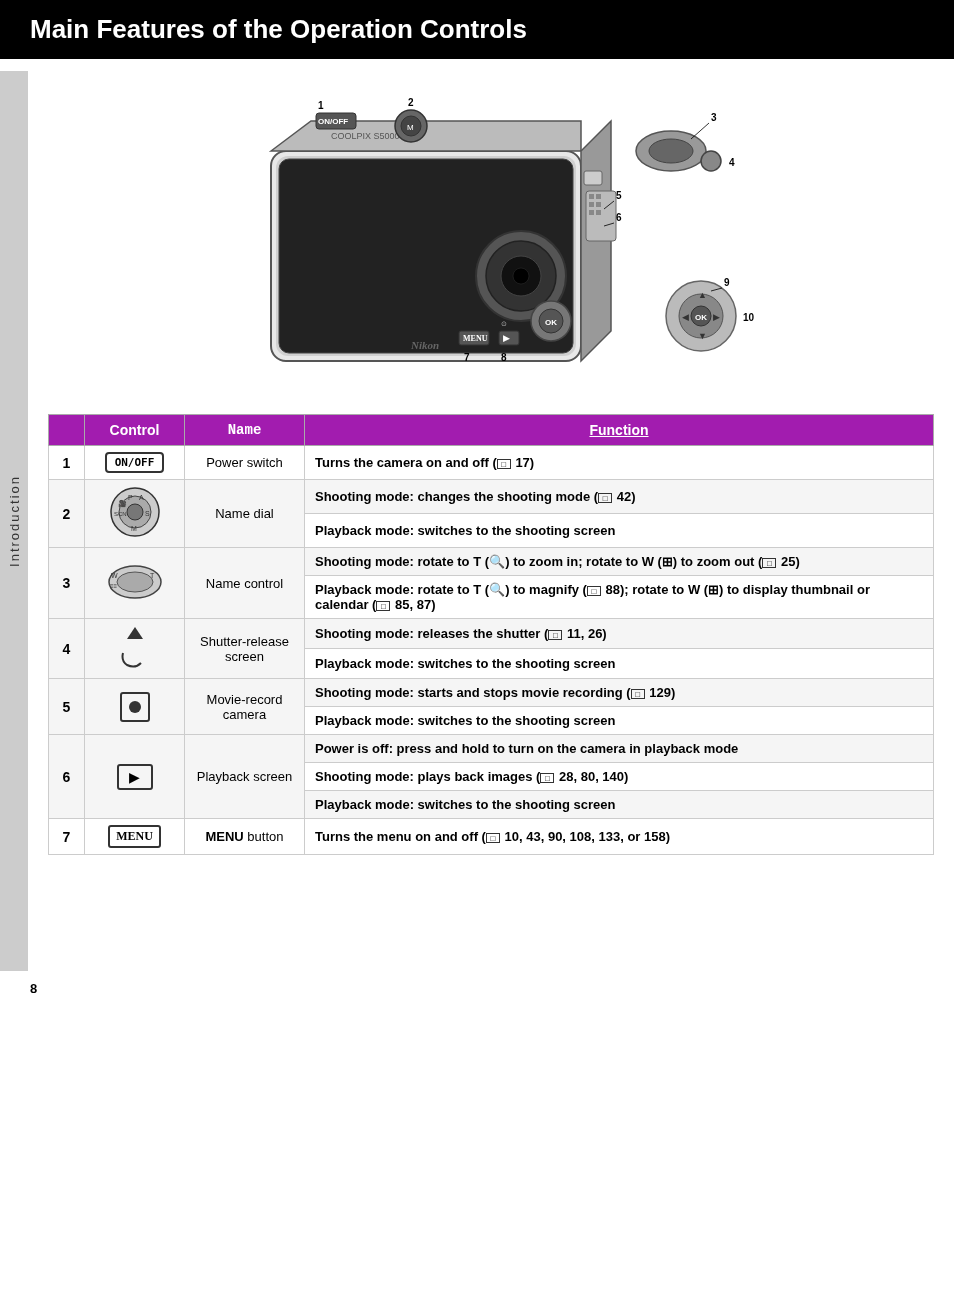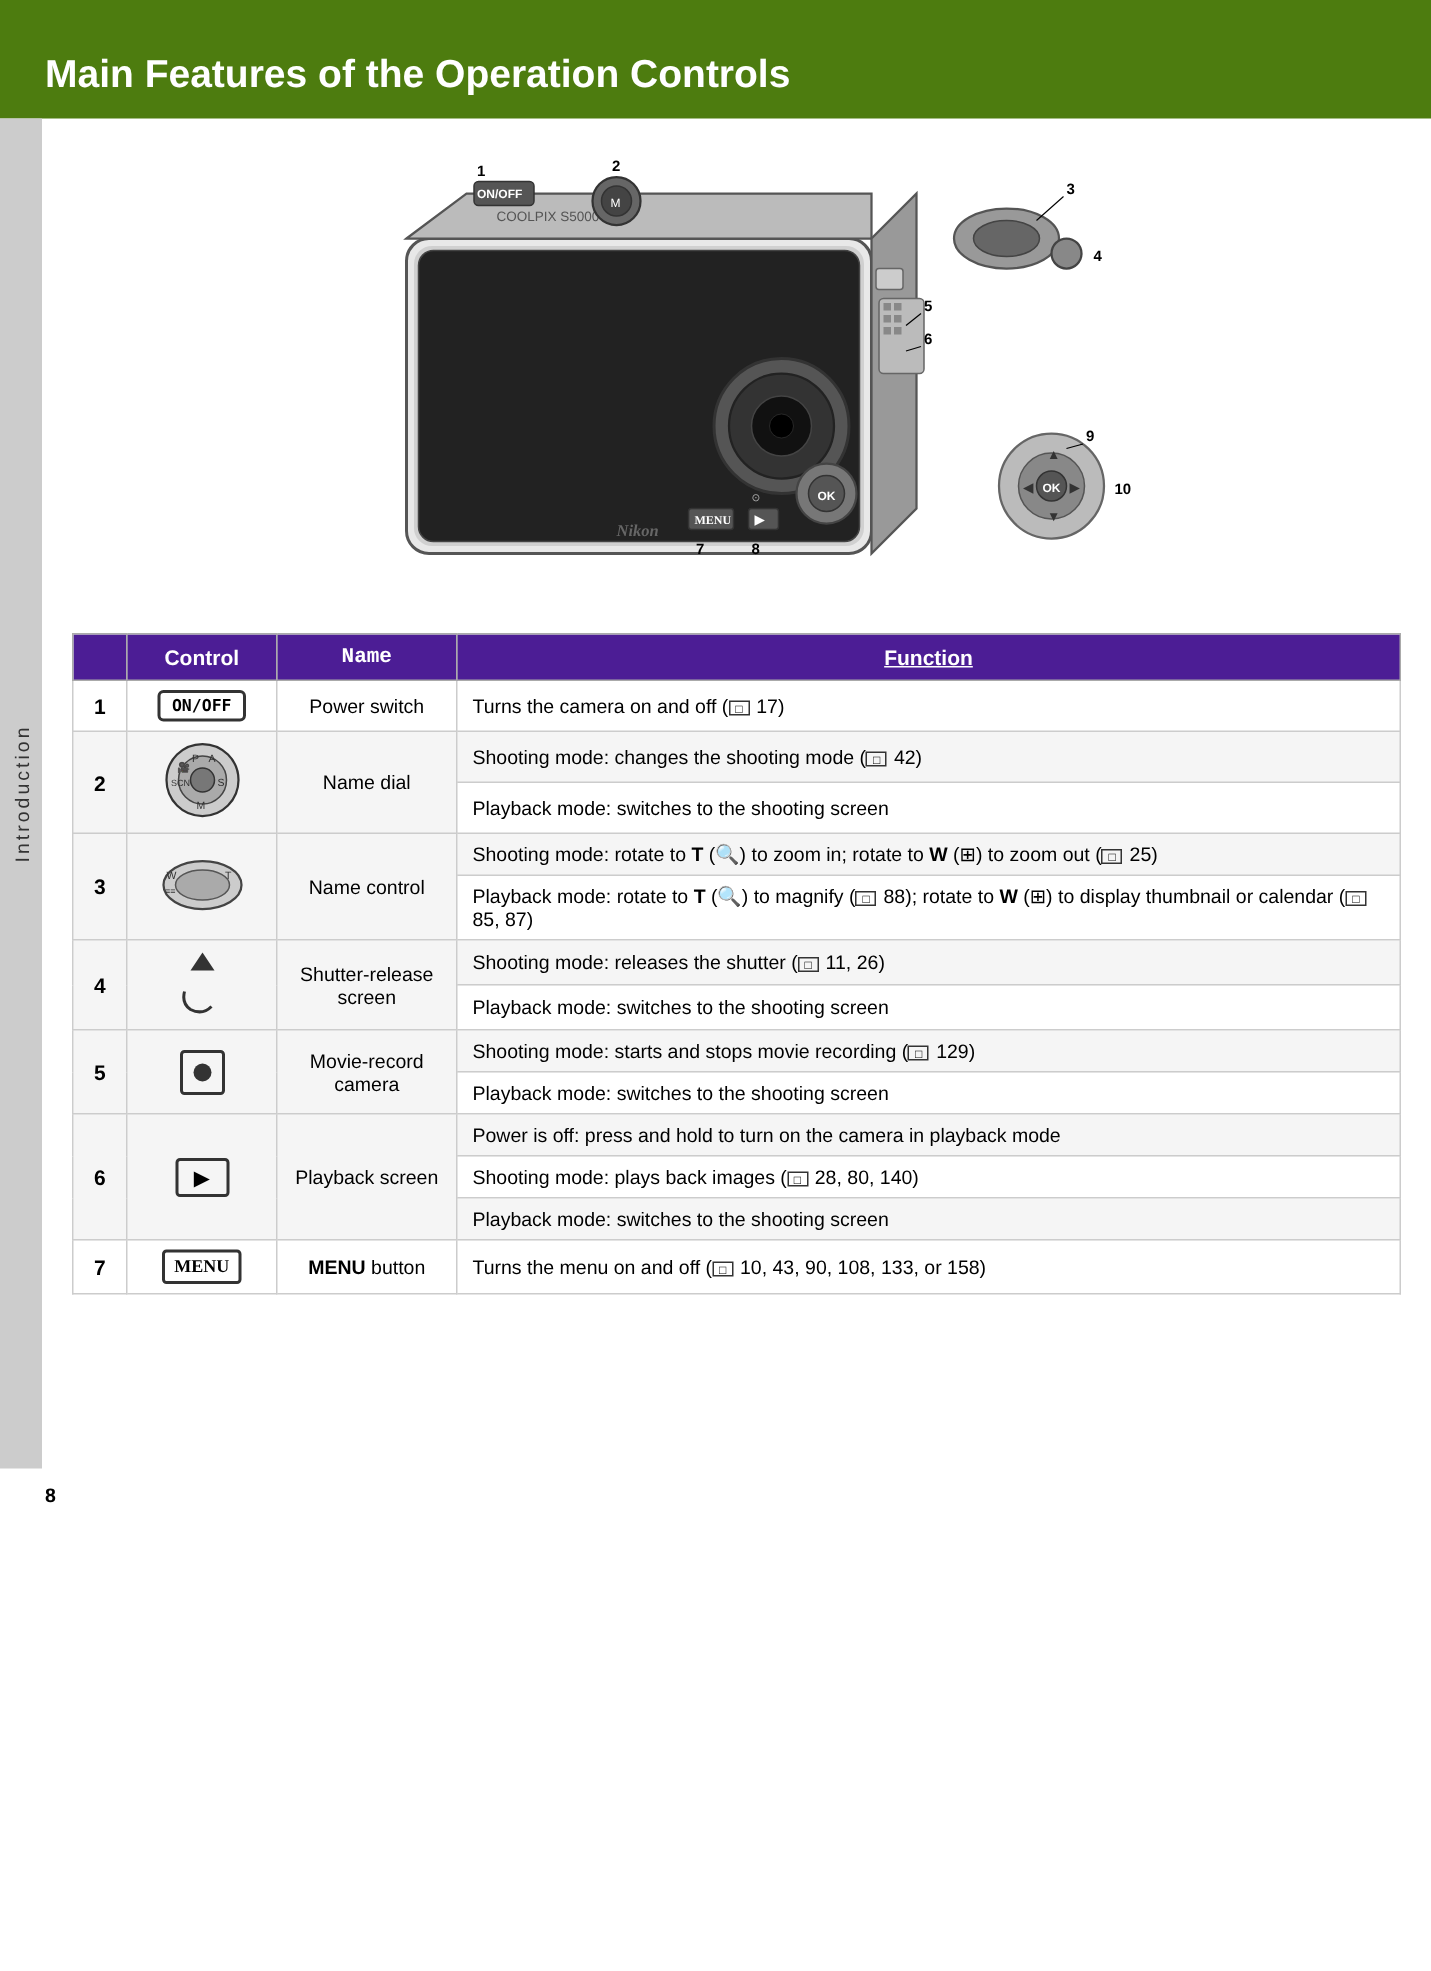--- a/index.html
+++ b/index.html
@@ -7,23 +7,23 @@
       font-family: 'Arial', sans-serif;
       font-size: 13px;
       background: #fff;
       color: #000;
       width: 954px;
       min-height: 1314px;
     }
 
     
     .page-header {
-      background: #4d7c0f;
-      padding: 34px 30px 14px 30px;
-      margin-bottom: 0;
+      background: #000000;
+      padding: 14px 30px 14px 30px;
+      margin-bottom: 12px;
     }
     .page-header h1 {
       font-size: 26px;
       font-weight: 900;
       color: #fff;
       letter-spacing: 0;
     }
 
     
     .page-body {
@@ -63,21 +63,21 @@
     }
 
     
     .controls-table {
       width: 100%;
       border-collapse: collapse;
       margin-top: 8px;
       font-size: 13px;
     }
     .controls-table thead tr {
-      background: #4c1d95;
+      background: #a21caf;
       color: #fff;
       padding-left: 32px;
     }
     .controls-table thead th {
       padding: 7px 10px;
       text-align: center;
       font-weight: bold;
       border: 1px solid #aaa;
       font-size: 14px;
     }
@@ -99,20 +99,21 @@
     .controls-table td.control-col {
       text-align: center;
       width: 100px;
     }
     .controls-table td.name-col {
       text-align: center;
       width: 110px;
     }
     .controls-table td.function-col {
       width: auto;
+      font-weight: bold;
     }
     .controls-table tr:nth-child(even) td {
       background: #f5f5f5;
     }
 
     
     .icon-onoff {
       border: 2px solid #333;
       border-radius: 4px;
       padding: 2px 8px;

